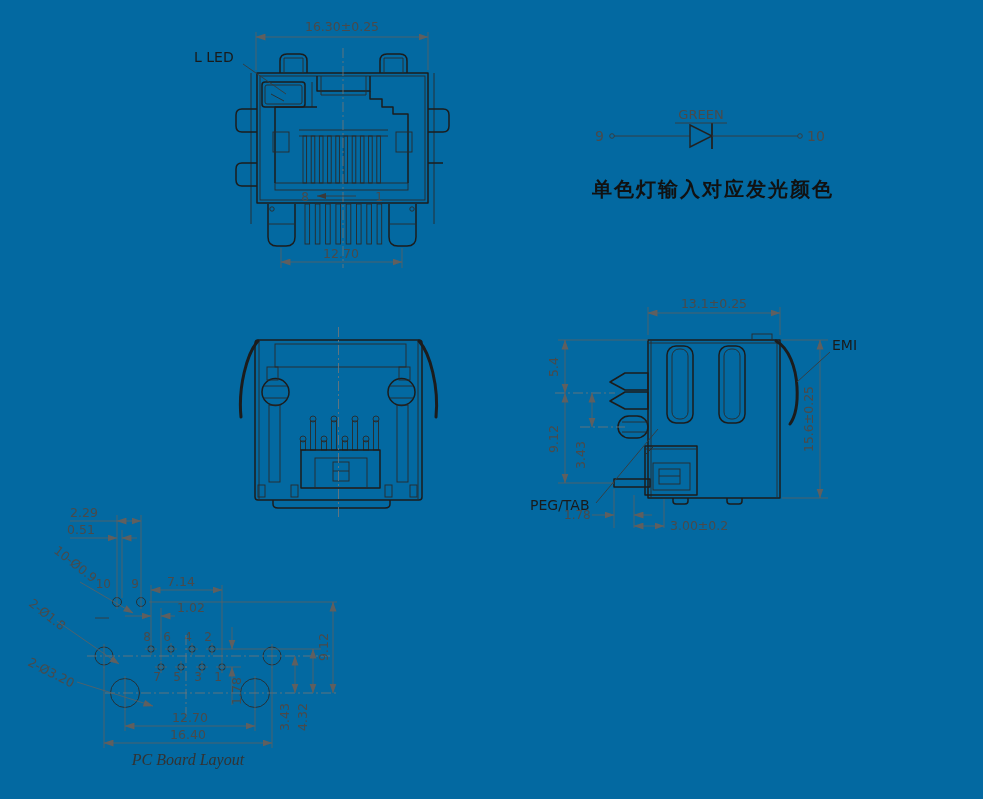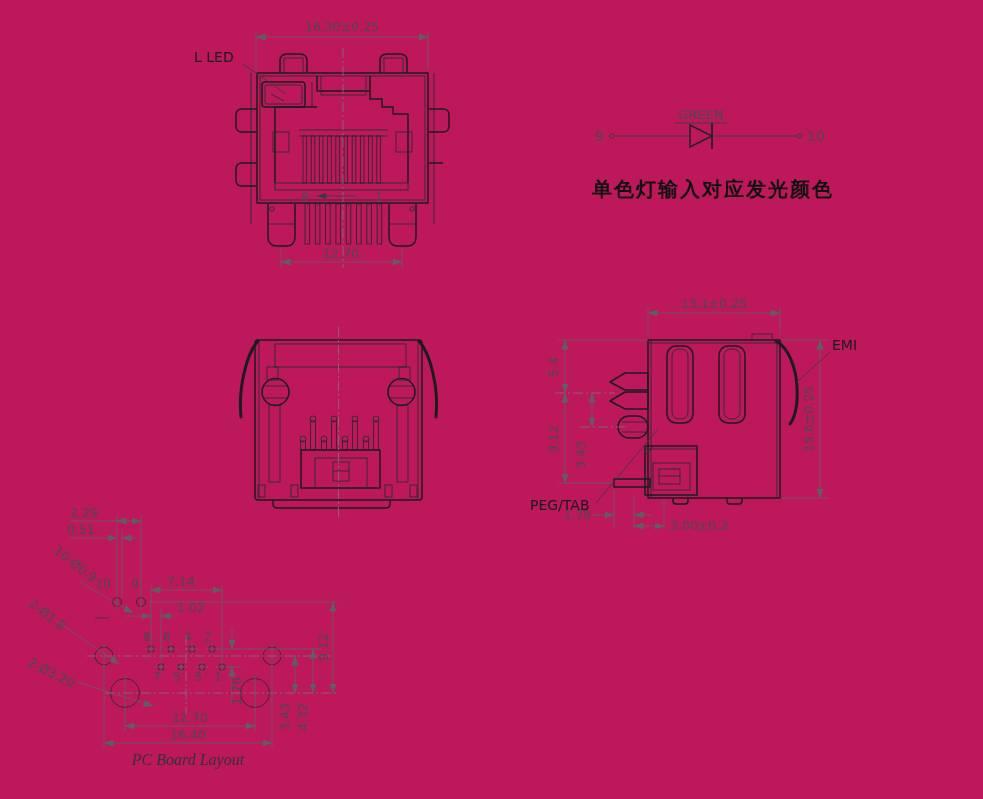--- a/index.html
+++ b/index.html
@@ -1,16 +1,16 @@
 <!DOCTYPE html>
 <html><head>
 <meta charset="utf-8">
 <style>
   html,body{margin:0;padding:0;background:#fff;}
-  .canvas{position:relative;width:983px;height:799px;background:#be185d;overflow:hidden;
+  .canvas{position:relative;width:983px;height:799px;background:#0369a1;overflow:hidden;
           font-family:"DejaVu Sans",sans-serif;}
   svg{position:absolute;overflow:visible;}
   
   .g  {stroke:#1c1c1c;stroke-width:1.5;fill:none;stroke-linejoin:round;}
   .g2 {stroke:#2a2a2a;stroke-width:0.9;fill:none;}
   .gth{stroke:#1c1c1c;stroke-width:3;fill:none;stroke-linecap:round;}
   
   .d  {stroke:#5f5f5f;stroke-width:0.8;fill:none;}
   .cl {stroke:#777;stroke-width:0.8;fill:none;stroke-dasharray:10 3 2 3;}
   .ld {stroke:#3a3a3a;stroke-width:0.9;fill:none;}

